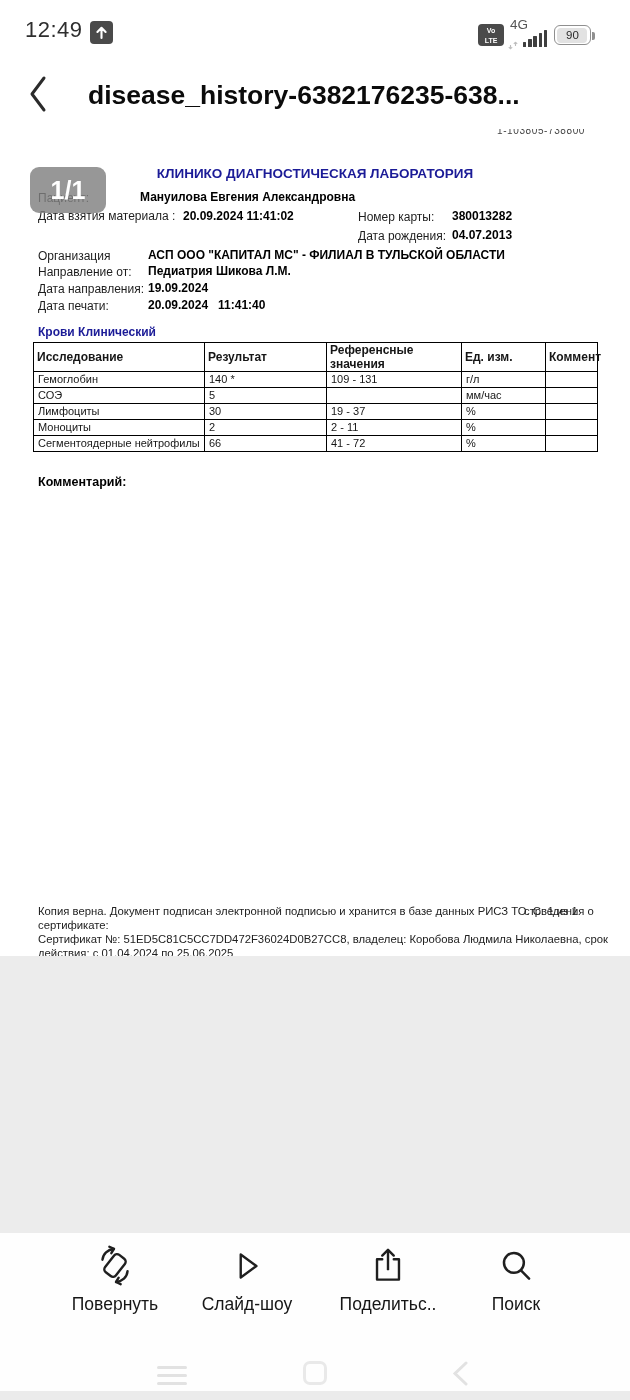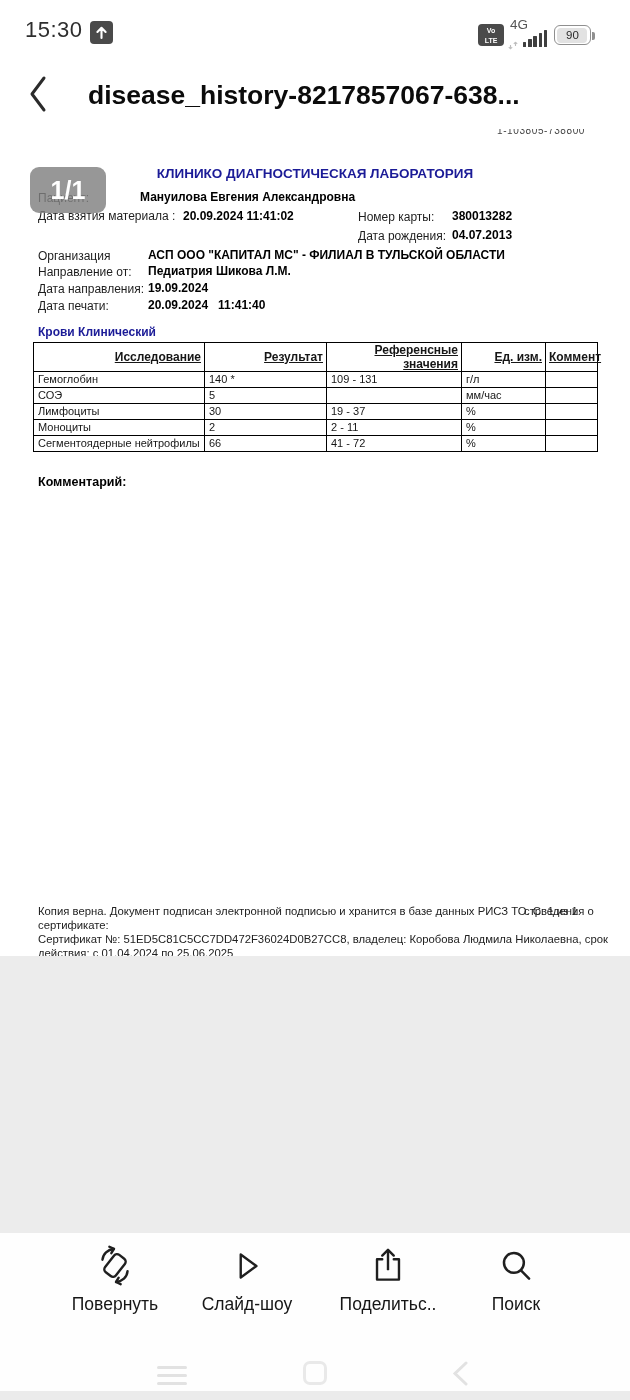--- a/index.html
+++ b/index.html
@@ -29,21 +29,21 @@
   
   .doc-page { position:absolute; top:125px; left:0; width:630px; height:831px; background:#fff; overflow:hidden; color:#161616; }
   .doc-num-clip { position:absolute; left:497px; top:4px; height:10px; overflow:hidden; }
   .doc-num-clip span { display:block; margin-top:-4px; font-size:10px; letter-spacing:.6px; color:#454545; }
   .lab-title { position:absolute; left:0; top:41px; width:630px; text-align:center; font-size:13.5px; font-weight:700; color:#1b1b97; }
   .lbl { position:absolute; font-size:12px; color:#1d1d1d; white-space:nowrap; }
   .val { position:absolute; font-size:12px; font-weight:700; color:#000; white-space:pre; }
   .section-title { position:absolute; left:38px; top:200px; font-size:12px; font-weight:700; color:#1b1b97;text-align:center; }
 
   .lab-table { position:absolute; left:33px; top:217px; width:564px; border-collapse:collapse; table-layout:fixed; }
-  .lab-table th { border:1px solid #000; font-size:12px; font-weight:700; height:17px; text-align:right; padding:0 3px;text-decoration:underline; }
+  .lab-table th { border:1px solid #000; font-size:12px; font-weight:700; height:17px; text-align:left; padding:0 3px; }
   .lab-table td { border:1px solid #000; font-size:11px; height:15px; line-height:15px; padding:0 4px; white-space:nowrap; overflow:hidden; }
 
   .comment-lbl { position:absolute; left:38px; top:350px; font-size:12.5px; font-weight:700; color:#000; }
 
   .ft { position:absolute; left:38px; font-size:11.3px; color:#222; white-space:nowrap; }
   .page-marker { position:absolute; left:524px; top:780px; font-size:11.3px; color:#222; white-space:nowrap; }
 
   
   .page-badge { position:absolute; left:30px; top:167px; width:76px; height:46px; background:rgba(128,128,128,.82); border-radius:9px; color:#fff; font-size:25px; font-weight:700; display:flex; align-items:center; justify-content:center; z-index:6; }
 
@@ -62,21 +62,21 @@
   .nav-home { position:absolute; left:303px; top:1361px; width:24px; height:24px; border:3px solid #e9e9e9; border-radius:7px; }
   .nav-back { position:absolute; left:450px; top:1361px; width:18px; height:25px; }
   .bottom-strip { position:absolute; left:0; top:1391px; width:630px; height:9px; background:#ebebeb; }
 </style>
 </head>
 <body>
 
 <div class="screen">
 
   <div class="status-bar">
-    <span class="sb-time">15:30</span>
+    <span class="sb-time">12:49</span>
     <span class="sb-upload">
       <svg width="15" height="15" viewBox="0 0 15 15">
           <path d="M7.5 13 V3.5 M3.4 7 L7.5 2.8 L11.6 7" fill="none" stroke="#fff" stroke-width="2.1" stroke-linecap="round" stroke-linejoin="round"></path>
         </svg>
     </span>
     <span class="sb-volte">
       <span>Vo</span><br>
       <span>LTE</span>
     </span>
     <span class="sb-net">4G</span>
@@ -99,21 +99,21 @@
       <span class="sb-batt-nub"></span>
     </span>
   </div>
 
   <div class="app-header">
     <span class="hd-back">
       <svg width="22" height="38" viewBox="0 0 22 38">
           <path d="M17 3 L5 19 L17 35" fill="none" stroke="#2b2b2b" stroke-width="3" stroke-linecap="round" stroke-linejoin="round"></path>
         </svg>
     </span>
-    <span class="hd-title">disease_history-8217857067-638...</span>
+    <span class="hd-title">disease_history-6382176235-638...</span>
   </div>
 
   <div class="doc-page">
     <div class="doc-num-clip">
         <span>1-103805-738800</span>
       </div>
     <div class="lab-title">КЛИНИКО ДИАГНОСТИЧЕСКАЯ ЛАБОРАТОРИЯ</div>
 
     <span class="lbl" style="left:38px; top:66px">Пациент:</span>
     <span class="val" style="left:140px; top:65px">Мануилова Евгения Александровна</span>

